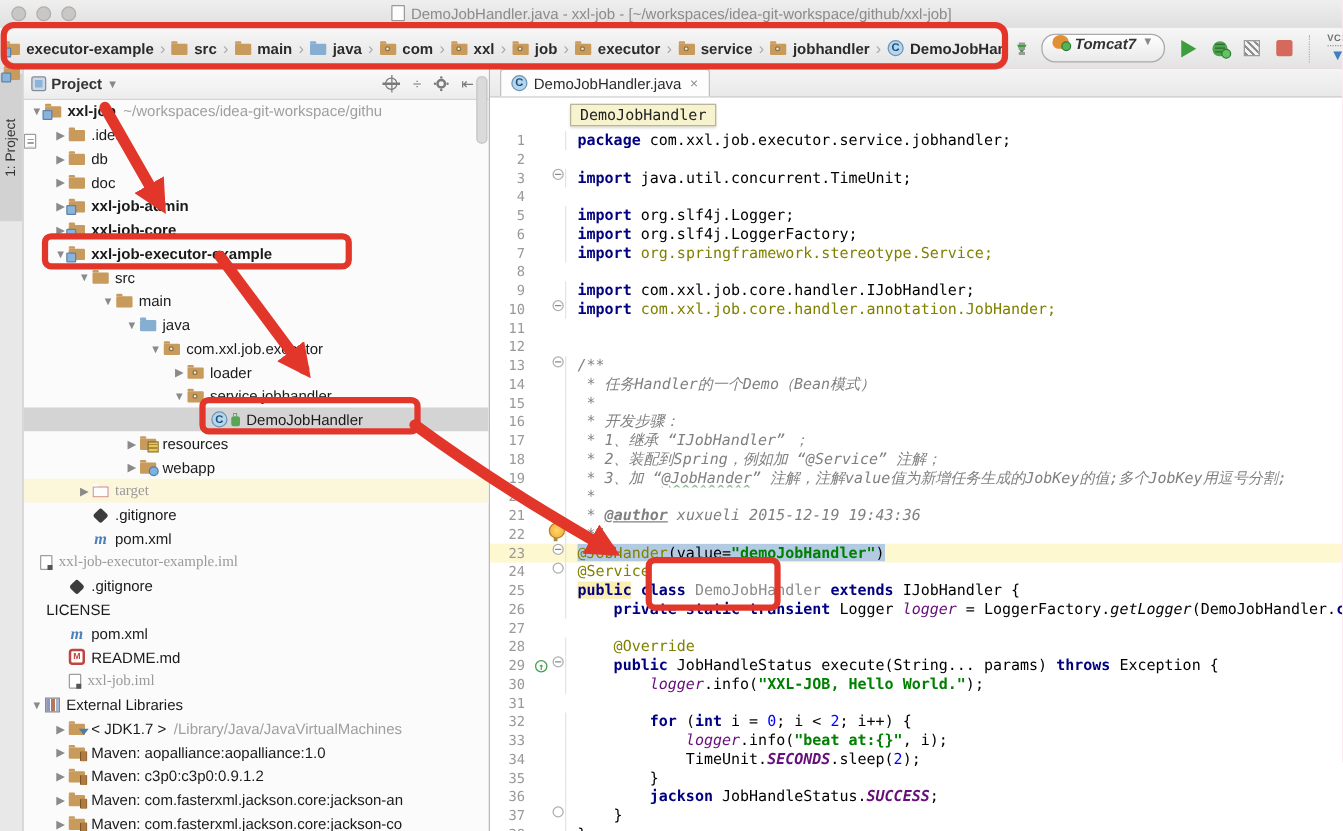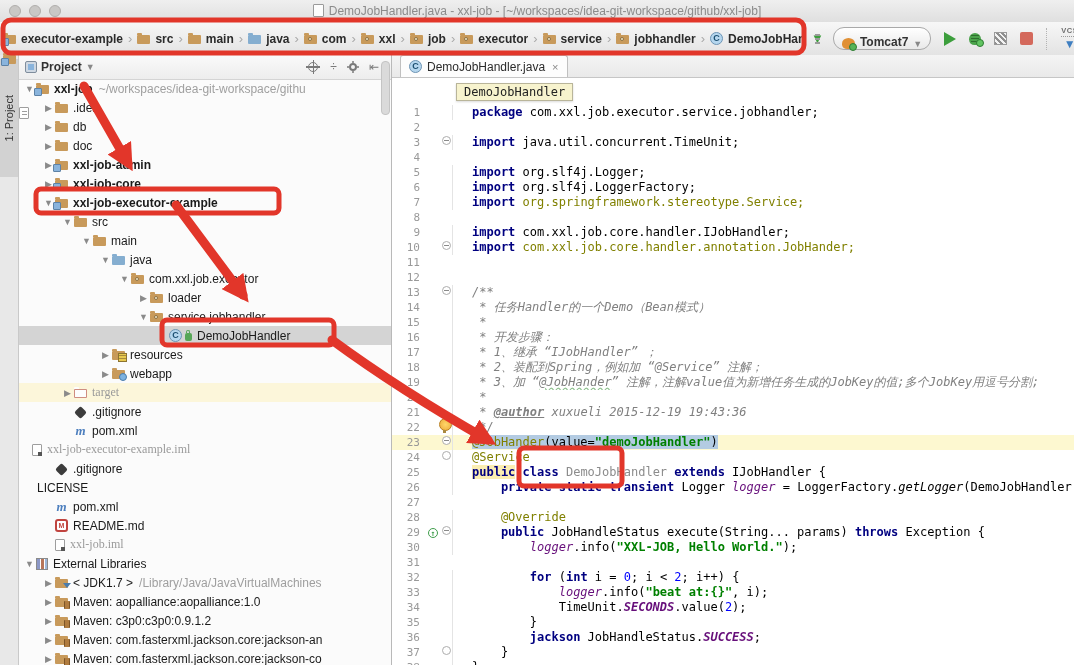--- a/index.html
+++ b/index.html
@@ -16,22 +16,22 @@
   .doc-ic{display:inline-block;width:9px;height:11px;background:#fdfdfd;border:1px solid #9a9a9a;
     border-radius:1px;vertical-align:-2px;margin-right:5px;}
   
   .navbar{position:absolute;left:0;top:22px;width:100%;height:33px;
     background:linear-gradient(#f7f7f7,#e3e3e3);border-bottom:1px solid #c2c2c2;
     display:flex;align-items:center;}
   .crumbs{display:flex;align-items:center;height:100%;padding-left:3px;white-space:nowrap;overflow:hidden;flex:none;width:800px;}
   .crumb{display:flex;align-items:center;gap:5px;font-weight:bold;color:#2b2b2b;font-size:12px;cursor:default;}
   .crumb-sep{color:#a9a9a9;margin:0 5px;font-size:13px;font-weight:normal;}
   .tools{display:flex;align-items:center;gap:13px;margin-left:8px;}
-  .tomcat{display:flex;align-items:flex-end;gap:5px;height:21px;padding:0 8px;border:1px solid #a9a9a9;
-    border-radius:11px;background:linear-gradient(#ffffff,#e9e9e9);font-weight:bold;color:#333;}
+  .tomcat{display:flex;align-items:flex-start;gap:5px;height:21px;padding:0 8px;border:1px solid #a9a9a9;
+    border-radius:11px;background:linear-gradient(#ffffff,#e9e9e9);font-weight:bold;color:#333;font-style:italic;}
   .ddown{color:#888;font-size:9px;}
   .play{width:0;height:0;border-left:12px solid #3c9e3c;border-top:7px solid transparent;border-bottom:7px solid transparent;}
   .bug{width:12px;height:12px;background:#4ba34b;border-radius:50% 50% 45% 45%;position:relative;}
   .bug::before{content:"";position:absolute;left:2px;top:2px;right:2px;height:1px;background:#2e6e2e;box-shadow:0 3px 0 #2e6e2e,0 6px 0 #2e6e2e;}
   .bug::after{content:"";position:absolute;right:-3px;bottom:-2px;width:6px;height:6px;border-radius:50%;background:#62c462;border:1px solid #2e7d32;}
   .cover{width:13px;height:13px;border:1px solid #9a9a9a;box-sizing:border-box;
     background:repeating-linear-gradient(45deg,#8f8f8f 0 2px,#f3f3f3 2px 4px);}
   .stop{width:13px;height:13px;background:#d4695c;border-radius:2px;}
   .vsep{width:1px;height:22px;border-left:1px dotted #b3b3b3;}
   .vcsbtn{display:flex;flex-direction:column;align-items:center;line-height:1;cursor:default;}
@@ -105,21 +105,21 @@
   .tab .close{color:#8a8a8a;font-size:11px;margin-left:2px;}
   .epopup{position:absolute;left:64px;top:28px;background:#f7f3ce;border:1px solid #b9b59a;padding:1px 7px;
     font-family:"DejaVu Sans Mono",monospace;font-size:12px;color:#222;z-index:5;box-shadow:0 1px 2px rgba(0,0,0,.15);}
   .codewrap{position:absolute;left:0;top:22px;right:0;bottom:0;overflow:hidden;}
   .lines{position:absolute;left:0;top:28px;right:0;}
   .cl{height:15px;display:flex;align-items:center;font-family:"DejaVu Sans Mono",monospace;font-size:12px;line-height:15px;}
   .cl.cur{background:#fdf8d0;}
   .g-num{width:28px;flex:none;text-align:right;color:#999;font-size:11px;padding-right:6px;}
   .g-mark{width:14px;flex:none;display:flex;justify-content:center;}
   .g-fold{width:12px;flex:none;text-align:center;color:#9a9a9a;font-size:9px;}
-  .codetxt{white-space:pre;border-left:1px solid #e4e4e4;padding-left:19px;flex:1;overflow:hidden;}
+  .codetxt{white-space:pre;border-left:1px solid #e4e4e4;padding-left:9px;flex:1;overflow:hidden;}
   .ovr{width:10px;height:10px;border:1px solid #3f9e4c;border-radius:50%;color:#3f9e4c;font-size:8px;line-height:9px;text-align:center;font-weight:bold;box-sizing:border-box;}
   .bulb{position:absolute;width:11px;height:11px;border-radius:50%;background:radial-gradient(#ffd769,#eda93a);border:1px solid #b97f1e;z-index:4;}
   .bulb::after{content:"";position:absolute;left:3px;bottom:-3px;width:3px;height:3px;background:#a9893f;}
   .foldm{display:inline-block;width:9px;height:9px;border:1px solid #adadad;border-radius:50%;box-sizing:border-box;position:relative;background:#fff;}
   .foldm::after{content:"";position:absolute;left:1px;right:1px;top:3px;height:1px;background:#8a8a8a;}
   .folde{display:inline-block;width:9px;height:9px;border:1px solid #adadad;border-radius:50%;box-sizing:border-box;background:#fff;}
   
   .k{color:#000080;font-weight:bold;}
   .p{color:#000;}
   .s{color:#008000;font-weight:bold;}
@@ -621,21 +621,21 @@
             <div class="cl">
               <span class="g-num">33</span>
               <span class="g-mark"></span>
               <span class="g-fold"></span>
               <span class="codetxt"><span class="f">            logger</span><span class="p">.info(</span><span class="s">"beat at:{}"</span><span class="p">, i);</span></span>
             </div>
             <div class="cl">
               <span class="g-num">34</span>
               <span class="g-mark"></span>
               <span class="g-fold"></span>
-              <span class="codetxt"><span class="p">            TimeUnit.</span><span class="sf">SECONDS</span><span class="p">.value(</span><span class="n">2</span><span class="p">);</span></span>
+              <span class="codetxt"><span class="p">            TimeUnit.</span><span class="sf">SECONDS</span><span class="p">.sleep(</span><span class="n">2</span><span class="p">);</span></span>
             </div>
             <div class="cl">
               <span class="g-num">35</span>
               <span class="g-mark"></span>
               <span class="g-fold"></span>
               <span class="codetxt"><span class="p">        }</span></span>
             </div>
             <div class="cl">
               <span class="g-num">36</span>
               <span class="g-mark"></span>

